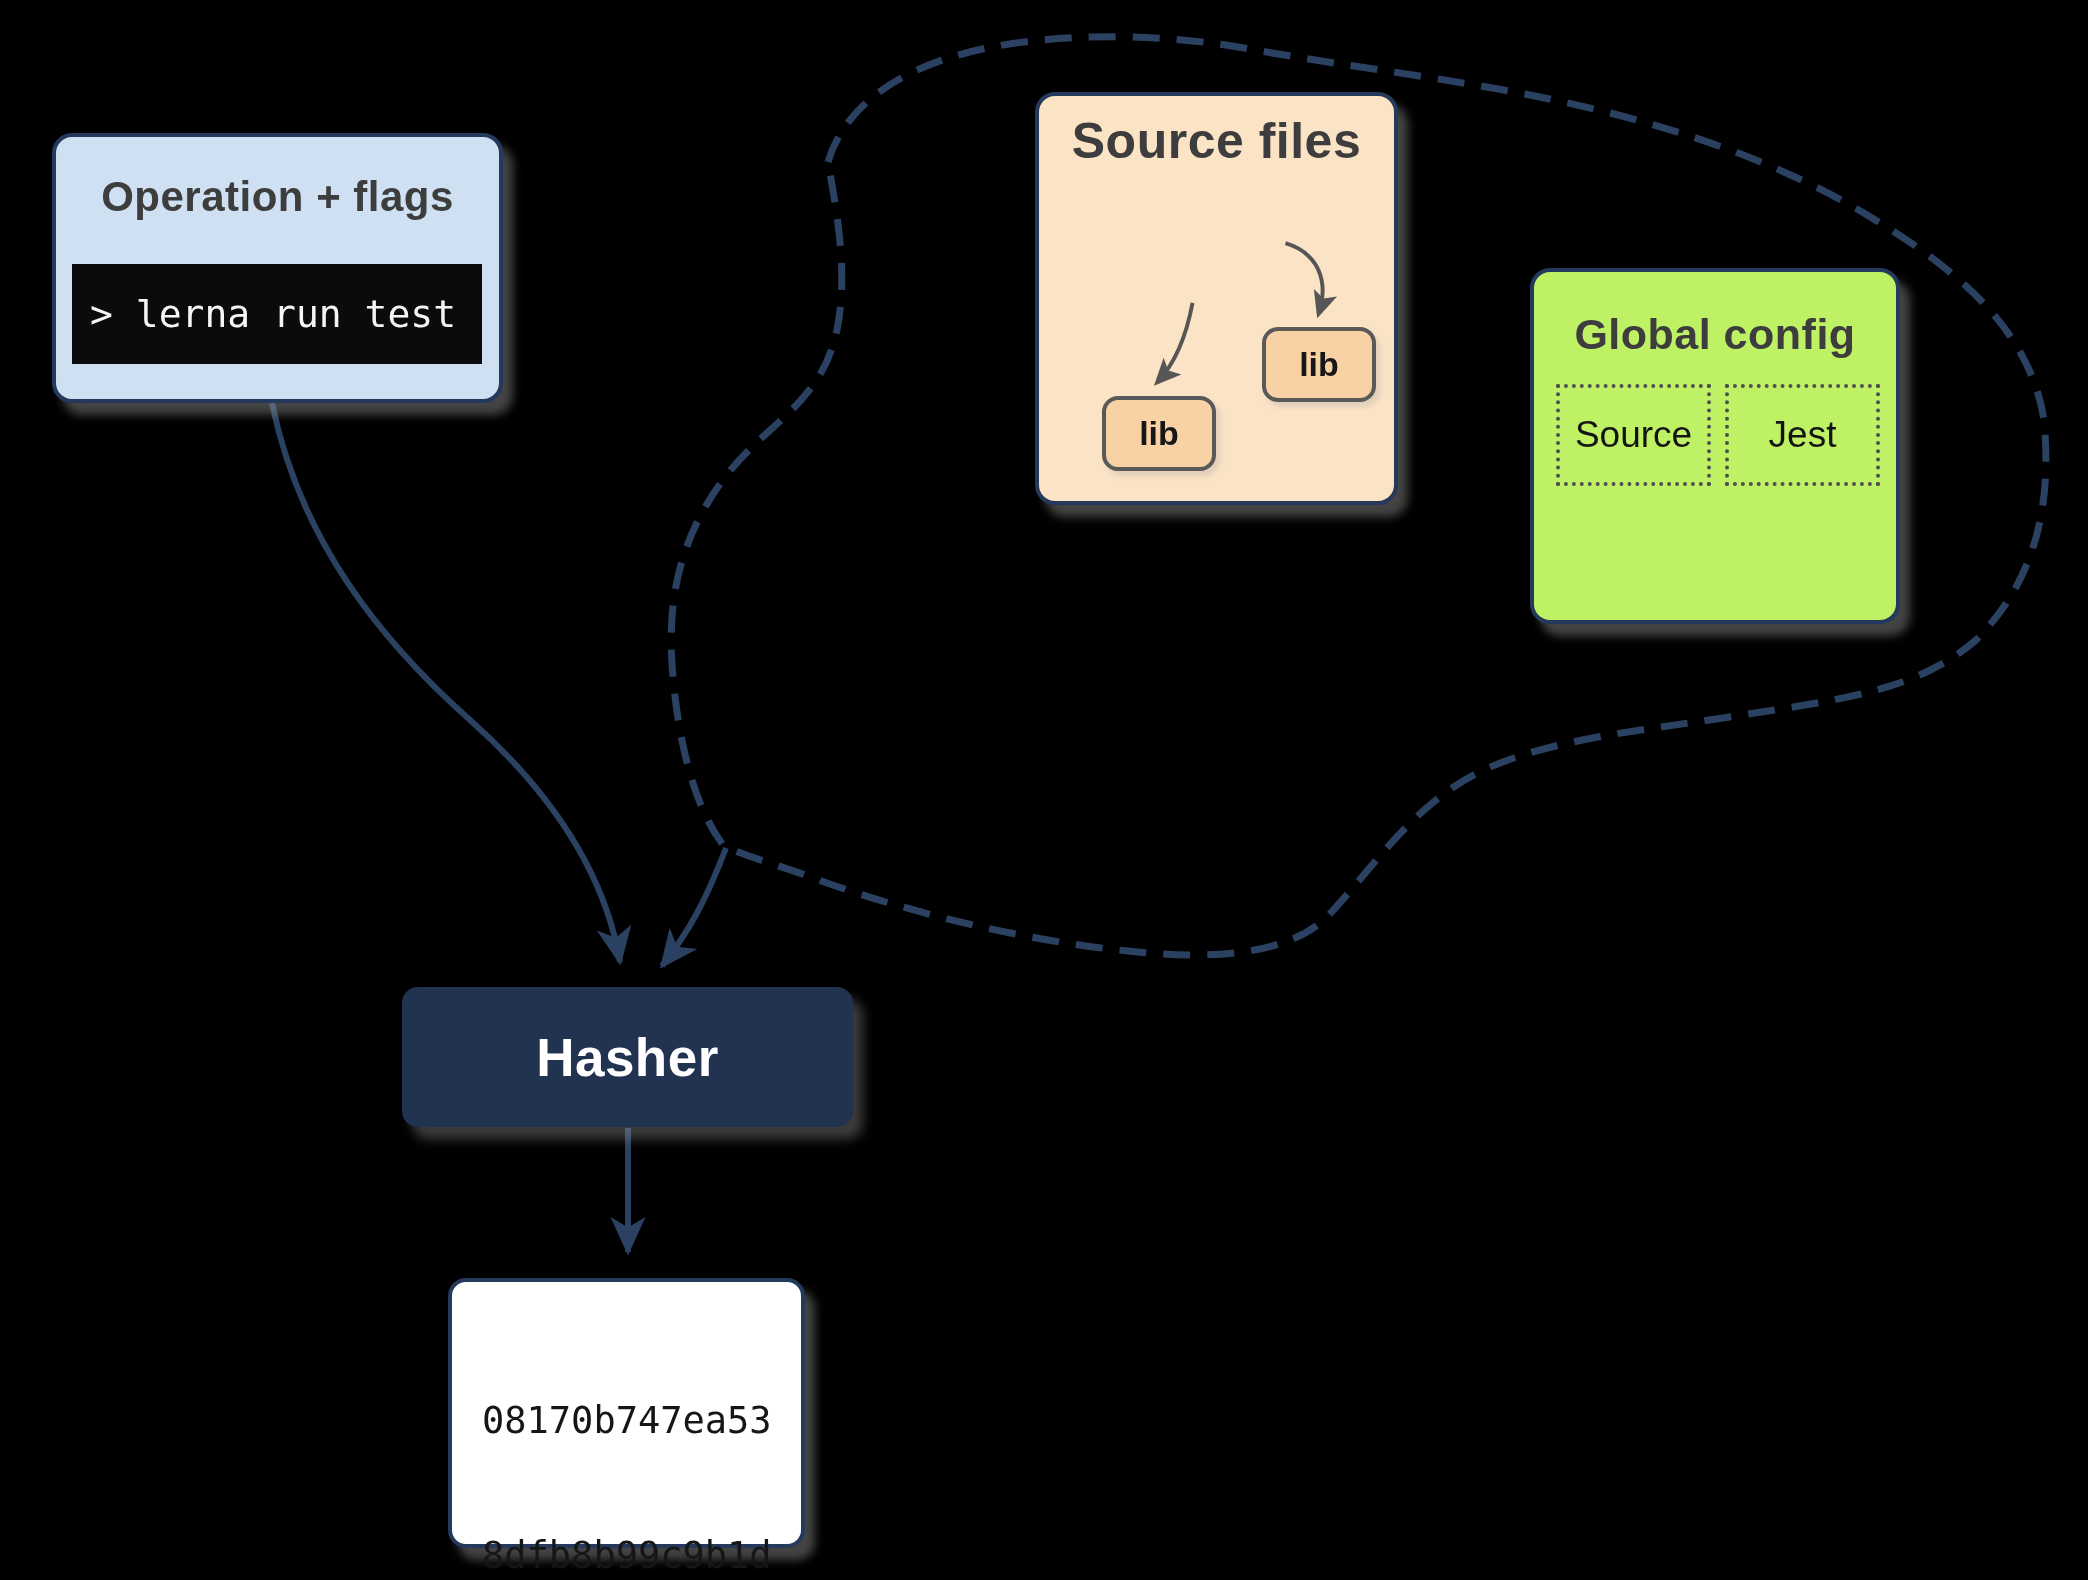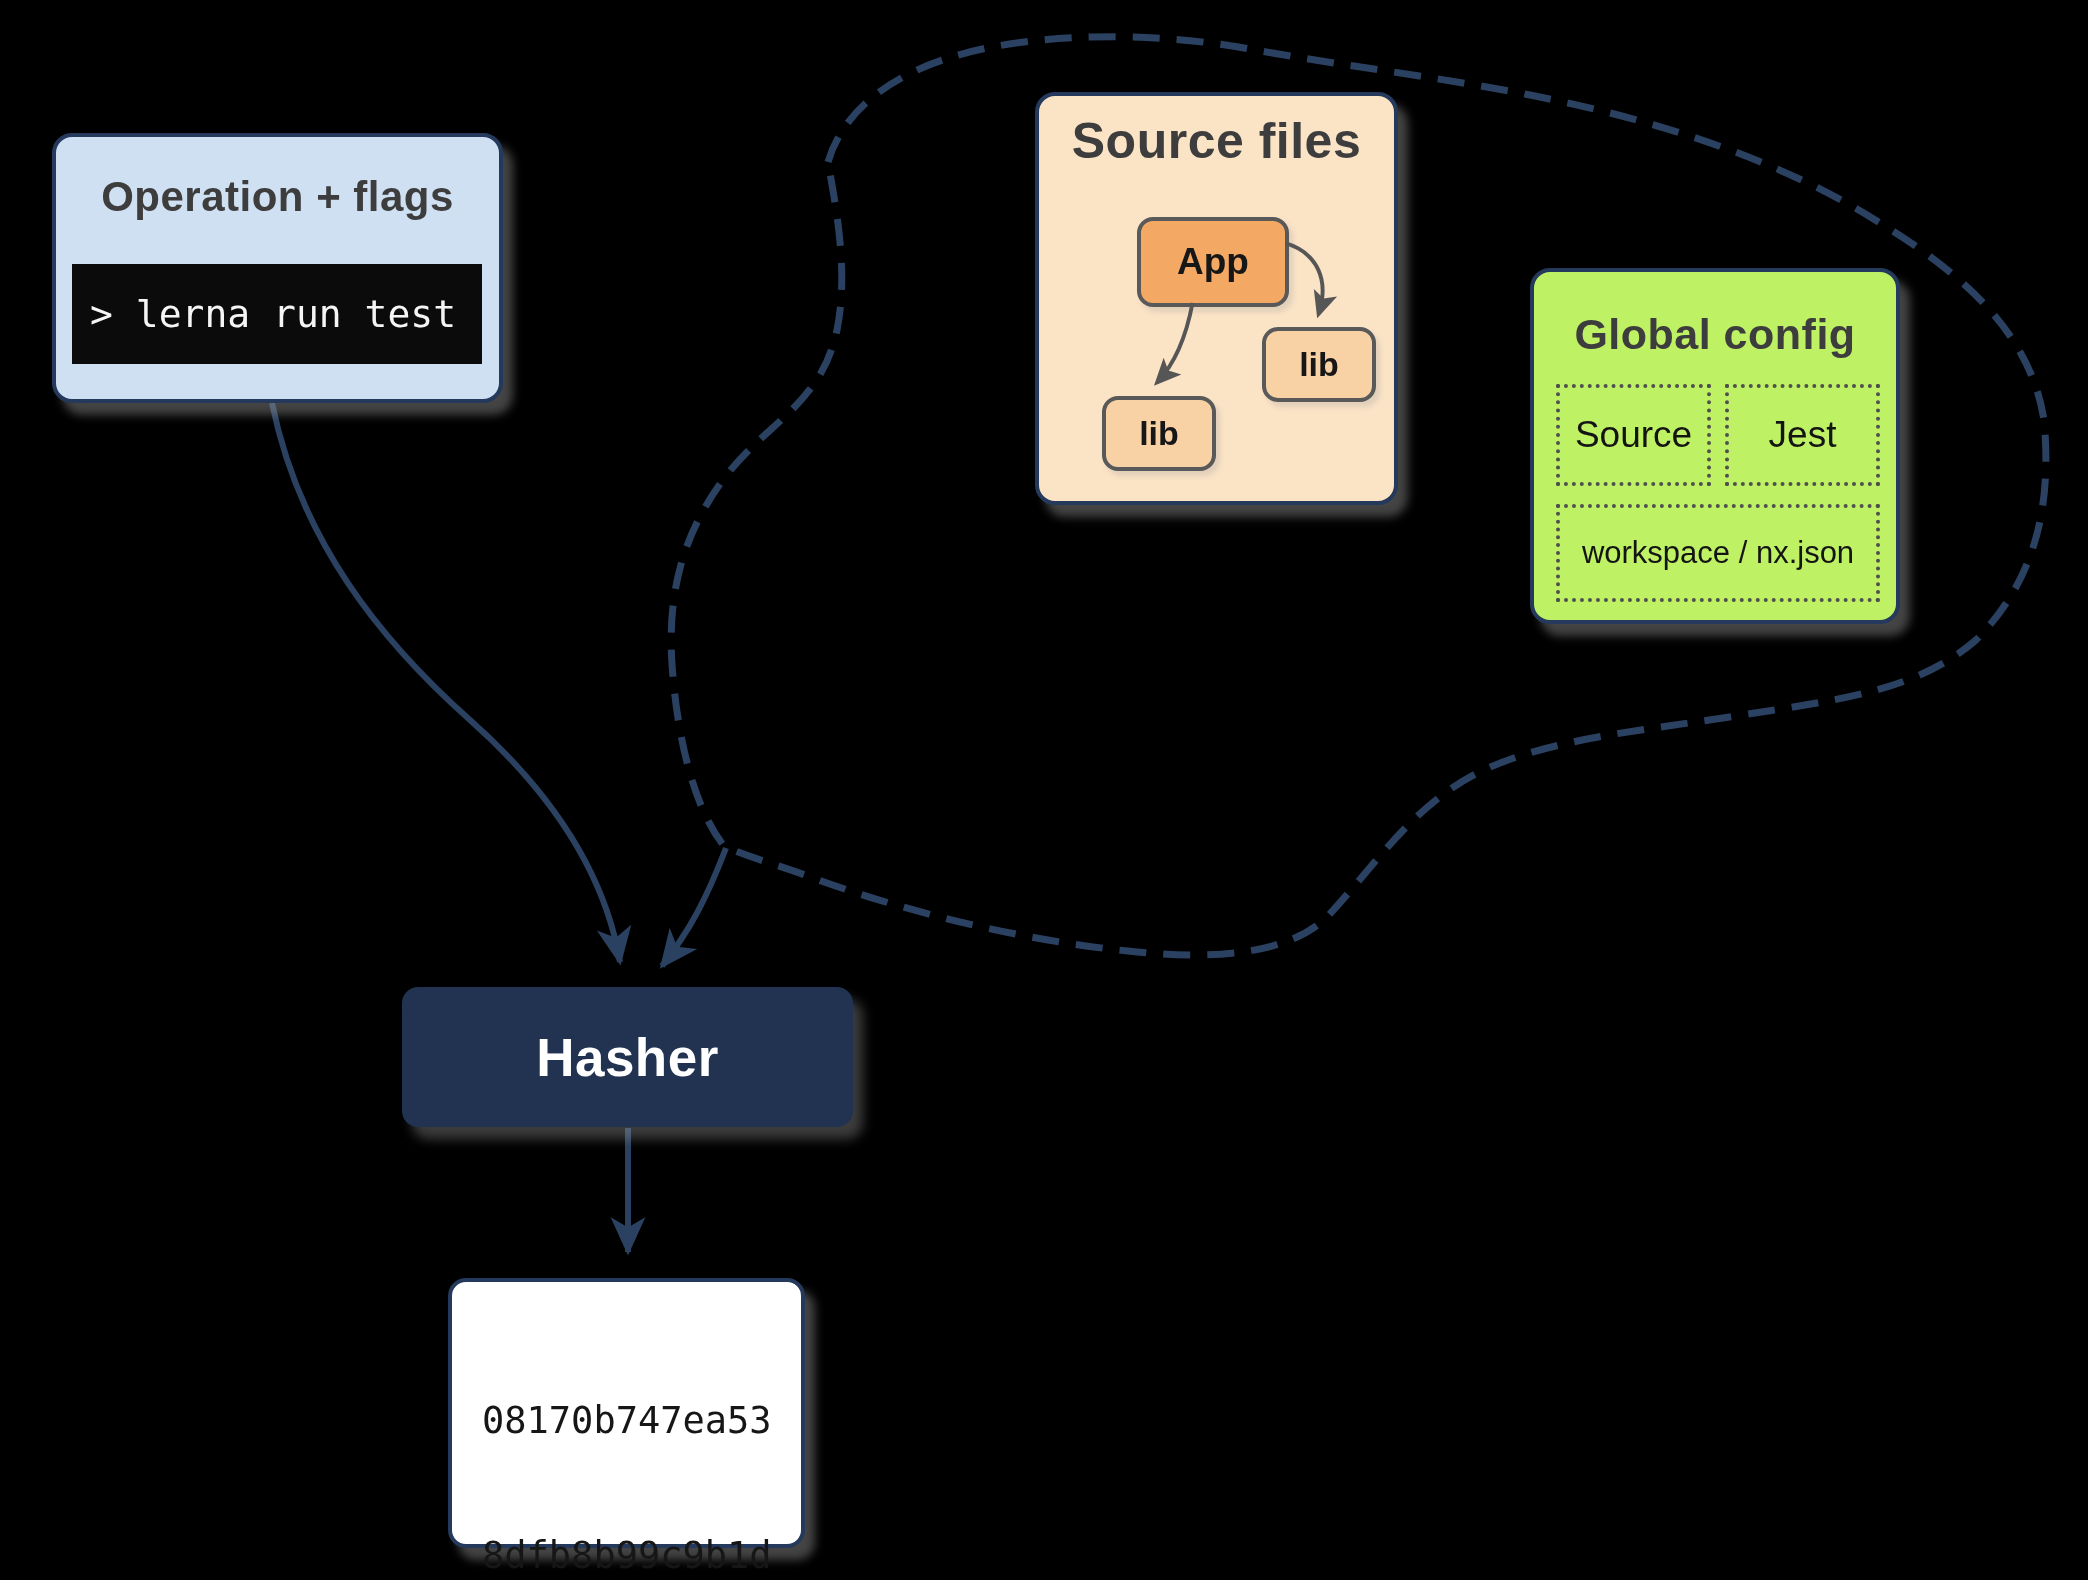--- a/index.html
+++ b/index.html
@@ -92,45 +92,39 @@
 
   <div class="panel op-box">
     <div class="panel-title">Operation + flags</div>
     <div class="terminal op-terminal">
       <span>&gt; lerna run test</span>
     </div>
   </div>
 
   <div class="panel source-box">
     <div class="panel-title">Source files</div>
-    <div class="node node-app">
-      <span>App</span>
-    </div>
     <div class="node node-lib node-lib-left">
       <span>lib</span>
     </div>
     <div class="node node-lib node-lib-right">
       <span>lib</span>
     </div>
     <svg class="layer" viewBox="0 0 363 413">
       <path d="M 157 211 C 151 243, 140 272, 121 292" fill="none" stroke="#565656" stroke-width="4" marker-end="url(#grayhead)"></path>
       <path d="M 252 150 C 285 160, 297 188, 286 222" fill="none" stroke="#565656" stroke-width="4" marker-end="url(#grayhead)"></path>
     </svg>
   </div>
 
   <div class="panel config-box">
     <div class="panel-title">Global config</div>
     <div class="dotted cfg-react">
       <span>Source</span>
     </div>
     <div class="dotted cfg-jest">
       <span>Jest</span>
-    </div>
-    <div class="dotted cfg-ws">
-      <span>workspace / nx.json</span>
     </div>
   </div>
 
 
   <div class="panel hasher-box">
     <span class="hasher-label">Hasher</span>
   </div>
 
   <div class="panel hash-box">
     <div class="hash-lines">

